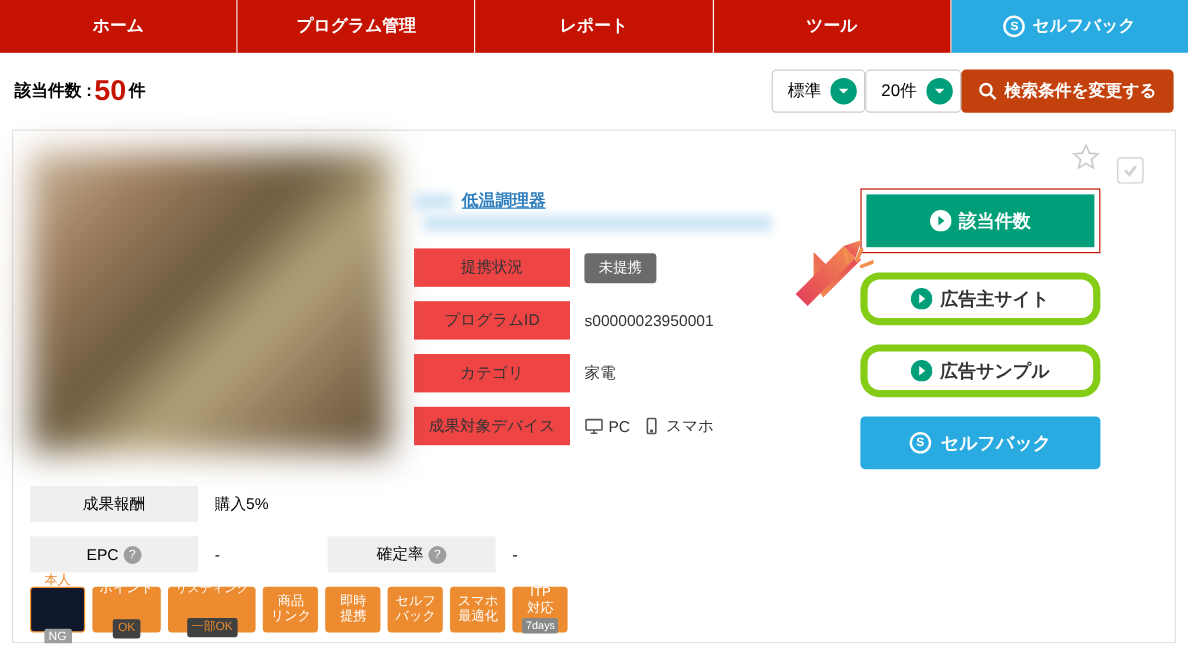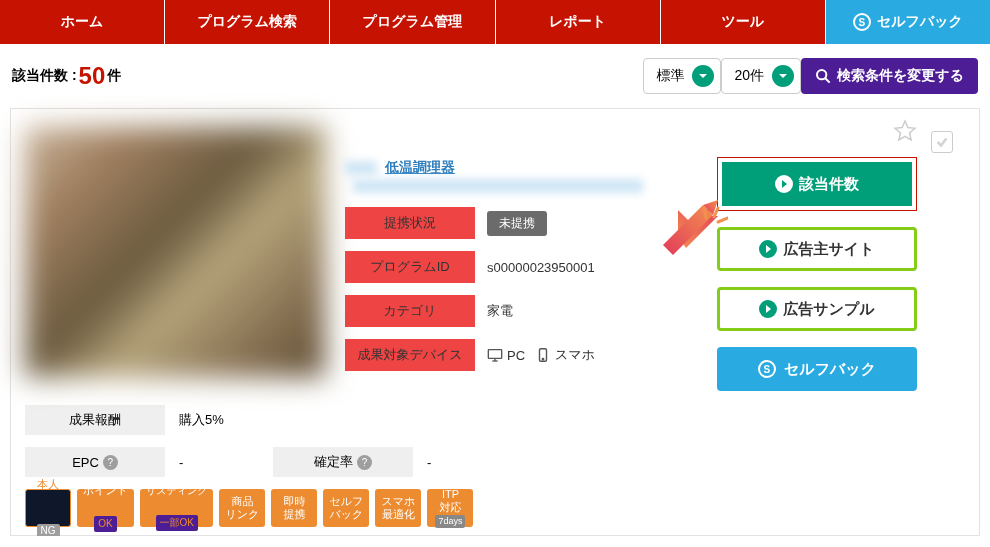--- a/index.html
+++ b/index.html
@@ -13,21 +13,21 @@
 
 
 .headerrow { display: flex; align-items: center; padding: 14px 12px; }
 .result-label { font-weight: bold; font-size: 14px; }
 .result-count { color: #c61200; font-size: 24px; font-weight: bold; margin: 0 2px; }
 .result-unit { font-weight: bold; font-size: 14px; }
 .spacer { flex: 1; }
 .select { border: 1px solid #ccc; border-radius: 4px; height: 36px; padding: 0 36px 0 12px; font-size: 14px; display: inline-flex; align-items: center; position: relative; background: #fff; cursor: pointer; }
 .select .chev { position: absolute; right: 6px; top: 6px; width: 22px; height: 22px; background: #009f79; border-radius: 50%; display: flex; align-items: center; justify-content: center; }
 .select .chev svg { width: 10px; height: 10px; fill: #fff; }
-.btn-change { background: #4c1d95; color: #fff; border: none; border-radius: 4px; height: 36px; padding: 0 14px; font-weight: bold; cursor: pointer; display: inline-flex; align-items: center; gap: 6px; font-size: 14px; }
+.btn-change { background: #c2410c; color: #fff; border: none; border-radius: 4px; height: 36px; padding: 0 14px; font-weight: bold; cursor: pointer; display: inline-flex; align-items: center; gap: 6px; font-size: 14px; }
 .search-icon { width: 16px; height: 16px; }
 
 
 .card-outer { margin: 0 10px; border: 1px solid #e2e2e2; padding: 18px 18px 8px 14px; display: flex; gap: 14px; }
 .card-main { flex: 1; }
 .card-top { display: flex; gap: 20px; }
 .thumb { width: 300px; height: 250px; background: linear-gradient(135deg,#c9b49a 0%,#a08060 20%,#6b5a3e 45%,#b5a47a 60%,#8a7455 80%,#5d4a30 100%); filter: blur(14px); }
 .info { flex: 1; }
 .title-row { height: 26px; }
 .link-row { margin: 6px 0 14px 0; font-size: 14px; }
@@ -41,21 +41,21 @@
 .badge-unpartnered { background: #6b6b6b; color: #fff; padding: 4px 12px; border-radius: 3px; font-size: 12px; }
 .dev { display: inline-flex; align-items: center; gap: 4px; }
 .dev-icon { width: 16px; height: 14px; }
 
 
 .actions { width: 200px; display: flex; flex-direction: column; gap: 16px; position: relative; }
 .star { position: absolute; right: 0; top: -8px; width: 24px; height: 24px; cursor: pointer; }
 .star svg { width: 24px; height: 24px; stroke: #ccc; fill: none; stroke-width: 1.5; }
 .highlight-box { border: 1px solid #c61200; padding: 4px; margin-top: 30px; position: relative; }
 .btn-detail { background: #009f79; color: #fff; border: none; width: 100%; height: 44px; font-weight: bold; font-size: 15px; cursor: pointer; display: flex; align-items: center; justify-content: center; gap: 6px; }
-.btn-white { background: #fff; border: 3px solid #84cc16; border-radius: 4px; width: 100%; height: 44px; font-weight: bold; font-size: 15px; cursor: pointer; display: flex; align-items: center; justify-content: center; gap: 6px; color: #333; }
+.btn-white { background: #fff; border: 6px solid #84cc16; border-radius: 16px; width: 100%; height: 44px; font-weight: bold; font-size: 15px; cursor: pointer; display: flex; align-items: center; justify-content: center; gap: 6px; color: #333; }
 .btn-selfback { background: #29abe2; color: #fff; border: none; border-radius: 4px; width: 100%; height: 44px; font-weight: bold; font-size: 15px; cursor: pointer; display: flex; align-items: center; justify-content: center; gap: 8px; }
 .circle-arrow-g { width: 18px; height: 18px; }
 .circle-arrow-g circle { fill: #009f79; }
 .circle-arrow-g path { fill: #fff; }
 .circle-arrow-w circle { fill: #fff; }
 .circle-arrow-w path { fill: #009f79; }
 
 
 .pointer-arrow { position: absolute; left: -60px; top: 42px; width: 70px; height: 70px; pointer-events: none; }
 
@@ -65,34 +65,33 @@
 .llabel { background: #efefef; width: 140px; height: 30px; display: flex; align-items: center; justify-content: center; font-size: 13px; gap: 4px; }
 .qmark { width: 15px; height: 15px; background: #9e9e9e; border-radius: 50%; color: #fff; font-size: 10px; display: inline-flex; align-items: center; justify-content: center; }
 .lval { font-size: 13px; width: 80px; }
 
 
 .tags { display: flex; gap: 6px; }
 .tag { height: 38px; border-radius: 3px; display: flex; flex-direction: column; align-items: center; justify-content: center; font-size: 11px; line-height: 1.2; padding: 0 6px; min-width: 46px; }
 .tag-white { background: #0f172a; border: 1px solid #ec8b2f; color: #ec8b2f; gap: 32px; }
 .tag-white .sub { background: #9e9e9e; color: #fff; padding: 1px 4px; border-radius: 2px; font-size: 10px; margin-top: 1px; }
 .tag-orange { background: #ec8b2f; color: #fff; }
-.tag-orange .sub { background: #4c1d95; color: #ec8b2f; padding: 2px 4px; border-radius: 2px; font-size: 10px; margin-top: 18px; }
+.tag-orange .sub { background: #404040; color: #ec8b2f; padding: 2px 4px; border-radius: 2px; font-size: 10px; margin-top: 18px; }
 .tag-orange .sub-g { background: #888; color: #fff; padding: 1px 3px; border-radius: 2px; font-size: 9px; margin-top: 1px; }
 
 
 .check-col { width: 30px; padding-top: 4px; }
 .checkbox { width: 22px; height: 22px; border: 1px solid #ccc; border-radius: 3px; background: #fff; cursor: pointer; display: flex; align-items: center; justify-content: center; }
 .checkbox svg { width: 14px; height: 14px; stroke: #d4d4d4; stroke-width: 3; fill: none; }
 </style>
 </head>
 <body>
 
 <div class="nav">
   <div class="nav-item">ホーム</div>
-  <div class="nav-item">プログラム検索</div>
   <div class="nav-item">プログラム管理</div>
   <div class="nav-item">レポート</div>
   <div class="nav-item">ツール</div>
   <div class="nav-item selfback">
     <span class="sb-icon">S</span>
     <span>セルフバック</span>
   </div>
 </div>
 
 <div class="headerrow">

